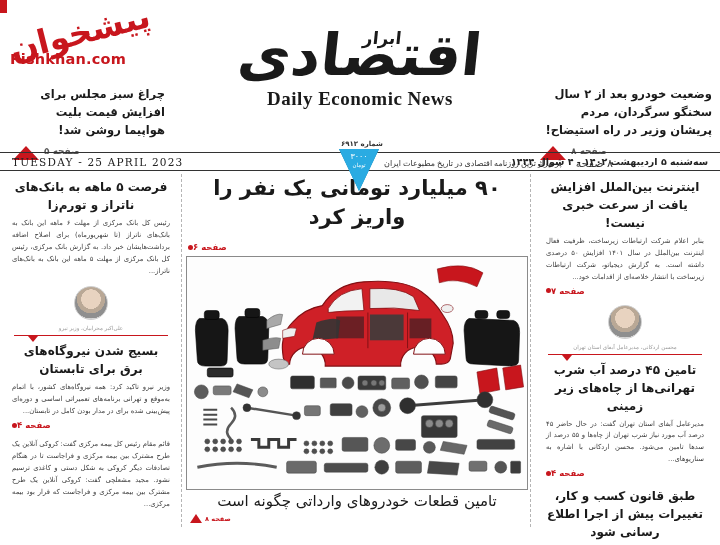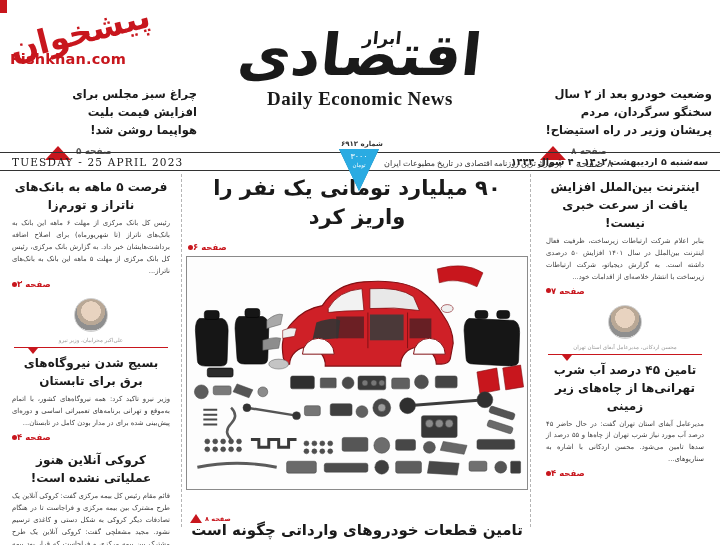--- a/index.html
+++ b/index.html
@@ -21,21 +21,21 @@
   .masthead { left:232px; top:16px; width:256px; text-align:center; }
   .mast-title { position:relative; display:inline-block; direction:rtl; }
   .mast-main { font-size:58px; font-weight:bold; letter-spacing:-2px; line-height:1.35;
                transform:skewX(-6deg); display:inline-block; }
   .mast-top  { position:absolute; top:12px; right:78px; font-size:17px; font-weight:bold;
                background:#fff; padding:0 2px; transform:skewX(-6deg); }
   .mast-sub  { font-family:Liberation Serif, serif; font-weight:bold; font-size:19px;
                letter-spacing:.5px; margin-top:-6px; }
 
   
-  .story-tl { left:45px; top:86px; width:152px; direction:rtl; text-align:right; }
+  .story-tl { left:13px; top:86px; width:152px; direction:rtl; text-align:right; }
   .story-tr { left:540px; top:86px; width:172px; direction:rtl; text-align:right; }
   .top-headline { font-size:11.5px; font-weight:bold; line-height:1.55; cursor:pointer; }
   .pageref-tri { display:flex; direction:ltr; align-items:flex-start; gap:5px; margin-top:7px; cursor:pointer; }
   .tri-up { width:0; height:0; border-left:13px solid transparent; border-right:13px solid transparent;
             border-bottom:14px solid #c8161d; }
   .pageref-tri .plabel { font-size:9px; font-weight:bold; color:#555; }
   .story-tl .pageref-tri { margin-right:78px; }
   .story-tr .pageref-tri { margin-right:92px; }
 
   
@@ -85,21 +85,21 @@
               border-top:6px solid #c8161d; }
 
   
   .main-head { left:186px; top:174px; width:342px; direction:rtl; text-align:center; cursor:pointer; }
   .main-head .l1, .main-head .l2 { font-size:21px; font-weight:800; line-height:1.38; letter-spacing:-.3px; }
   .main-pageref { left:188px; top:240px; }
   .image-frame { left:186px; top:256px; width:342px; height:234px; border:1px solid #8a8a8a;
                  background:#fdfdfd; }
   .image-frame svg { width:100%; height:100%; display:block; }
   .photo-caption { left:186px; top:492px; width:342px; direction:rtl; text-align:center;
-                   font-size:15px; font-weight:700; cursor:pointer;margin-top:29px; }
+                   font-size:15px; font-weight:400; cursor:pointer; }
   .caption-pageref { left:190px; top:514px; display:flex; direction:ltr; align-items:flex-end; gap:3px; cursor:pointer; }
   .arrow-up { width:0; height:0; border-left:6px solid transparent; border-right:6px solid transparent;
               border-bottom:9px solid #c8161d; }
   .caption-pageref .plabel { font-size:6.5px; font-weight:bold; color:#c8161d; }
 </style>
 </head>
 <body>
 
 <div class="abs corner-mark"></div>
 
@@ -148,44 +148,39 @@
 </div>
 
 <div class="abs vrule l"></div>
 <div class="abs vrule r"></div>
 
 <div class="abs col left">
 
   <div class="story">
     <div class="s-headline">فرصت ۵ ماهه به بانک‌های ناتراز و تورم‌زا</div>
     <div class="s-body">رئیس کل بانک مرکزی از مهلت ۶ ماهه این بانک به بانک‌های ناتراز (تا شهریورماه) برای اصلاح اضافه برداشت‌هایشان خبر داد. به گزارش بانک مرکزی، رئیس کل بانک مرکزی از مهلت ۵ ماهه این بانک به بانک‌های ناتراز...</div>
-    <div class="pageref-dot">
-      <span class="red-dot"></span>
-      <span class="plabel">صفحه ۳</span>
-    </div>
   </div>
 
   <div class="story">
     <div class="photo-block">
       <span class="portrait"></span>
       <div class="photo-cap">علی‌اکبر محرابیان، وزیر نیرو</div>
     </div>
     <div class="red-line">
         <span class="tri-dn"></span>
       </div>
     <div class="s-headline">بسیج شدن نیروگاه‌های برق برای تابستان</div>
     <div class="s-body">وزیر نیرو تاکید کرد: همه نیروگاه‌های کشور، با اتمام به‌موقع و تهرانی برنامه‌های تعمیراتی اساسی و دوره‌ای پیش‌بینی شده برای در مدار بودن کامل در تابستان...</div>
     <div class="pageref-dot">
       <span class="red-dot"></span>
       <span class="plabel">صفحه ۴</span>
     </div>
   </div>
 
   <div class="story">
-    <div class="s-headline">کروکی آنلاین هنوز عملیاتی نشده است!</div>
     <div class="s-body">قائم مقام رئیس کل بیمه مرکزی گفت: کروکی آنلاین یک طرح مشترک بین بیمه مرکزی و فراجاست تا در هنگام تصادفات دیگر کروکی به شکل دستی و کاغذی ترسیم نشود. مجید مشعلچی گفت: کروکی آنلاین یک طرح مشترک بین بیمه مرکزی و فراجاست که قرار بود بیمه مرکزی...</div>
 
   </div>
 
 </div>
 
 <div class="abs col right">
 
   <div class="story">
     <div class="s-headline">اینترنت بین‌الملل افزایش یافت از سرعت خبری نیست!</div>
@@ -205,20 +200,24 @@
         <span class="tri-dn"></span>
       </div>
     <div class="s-headline">تامین ۴۵ درصد آب شرب تهرانی‌ها از چاه‌های زیر زمینی</div>
     <div class="s-body">مدیرعامل آبفای استان تهران گفت: در حال حاضر ۴۵ درصد آب مورد نیاز شرب تهران از چاه‌ها و ۵۵ درصد از سدها تامین می‌شود. محسن اردکانی با اشاره به سناریوهای...</div>
     <div class="pageref-dot">
       <span class="red-dot"></span>
       <span class="plabel">صفحه ۴</span>
     </div>
   </div>
 
+  <div class="story">
+    <div class="s-headline">طبق قانون کسب و کار، تغییرات پیش از اجرا اطلاع رسانی شود</div>
+
+  </div>
 
 </div>
 
 <div class="abs main-head">
   <div class="l2">۹۰ میلیارد تومانی یک نفر را واریز کرد</div>
 </div>
 <div class="abs main-pageref pageref-dot">
   <span class="red-dot"></span>
   <span class="plabel">صفحه ۶</span>
 </div>

